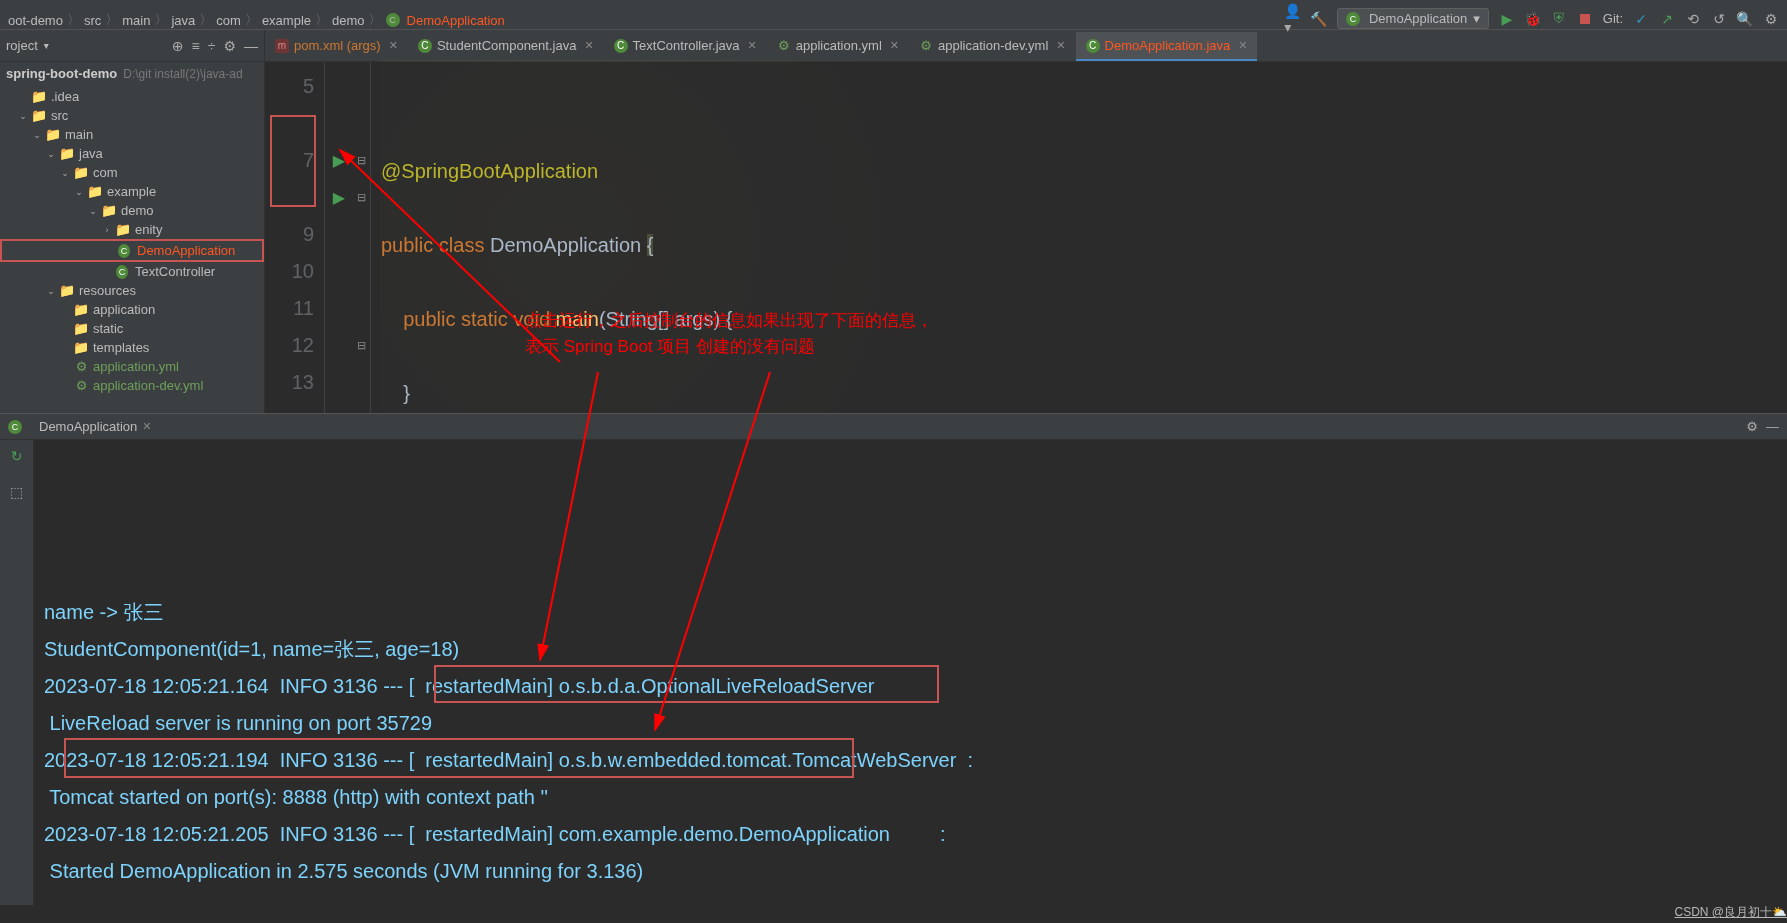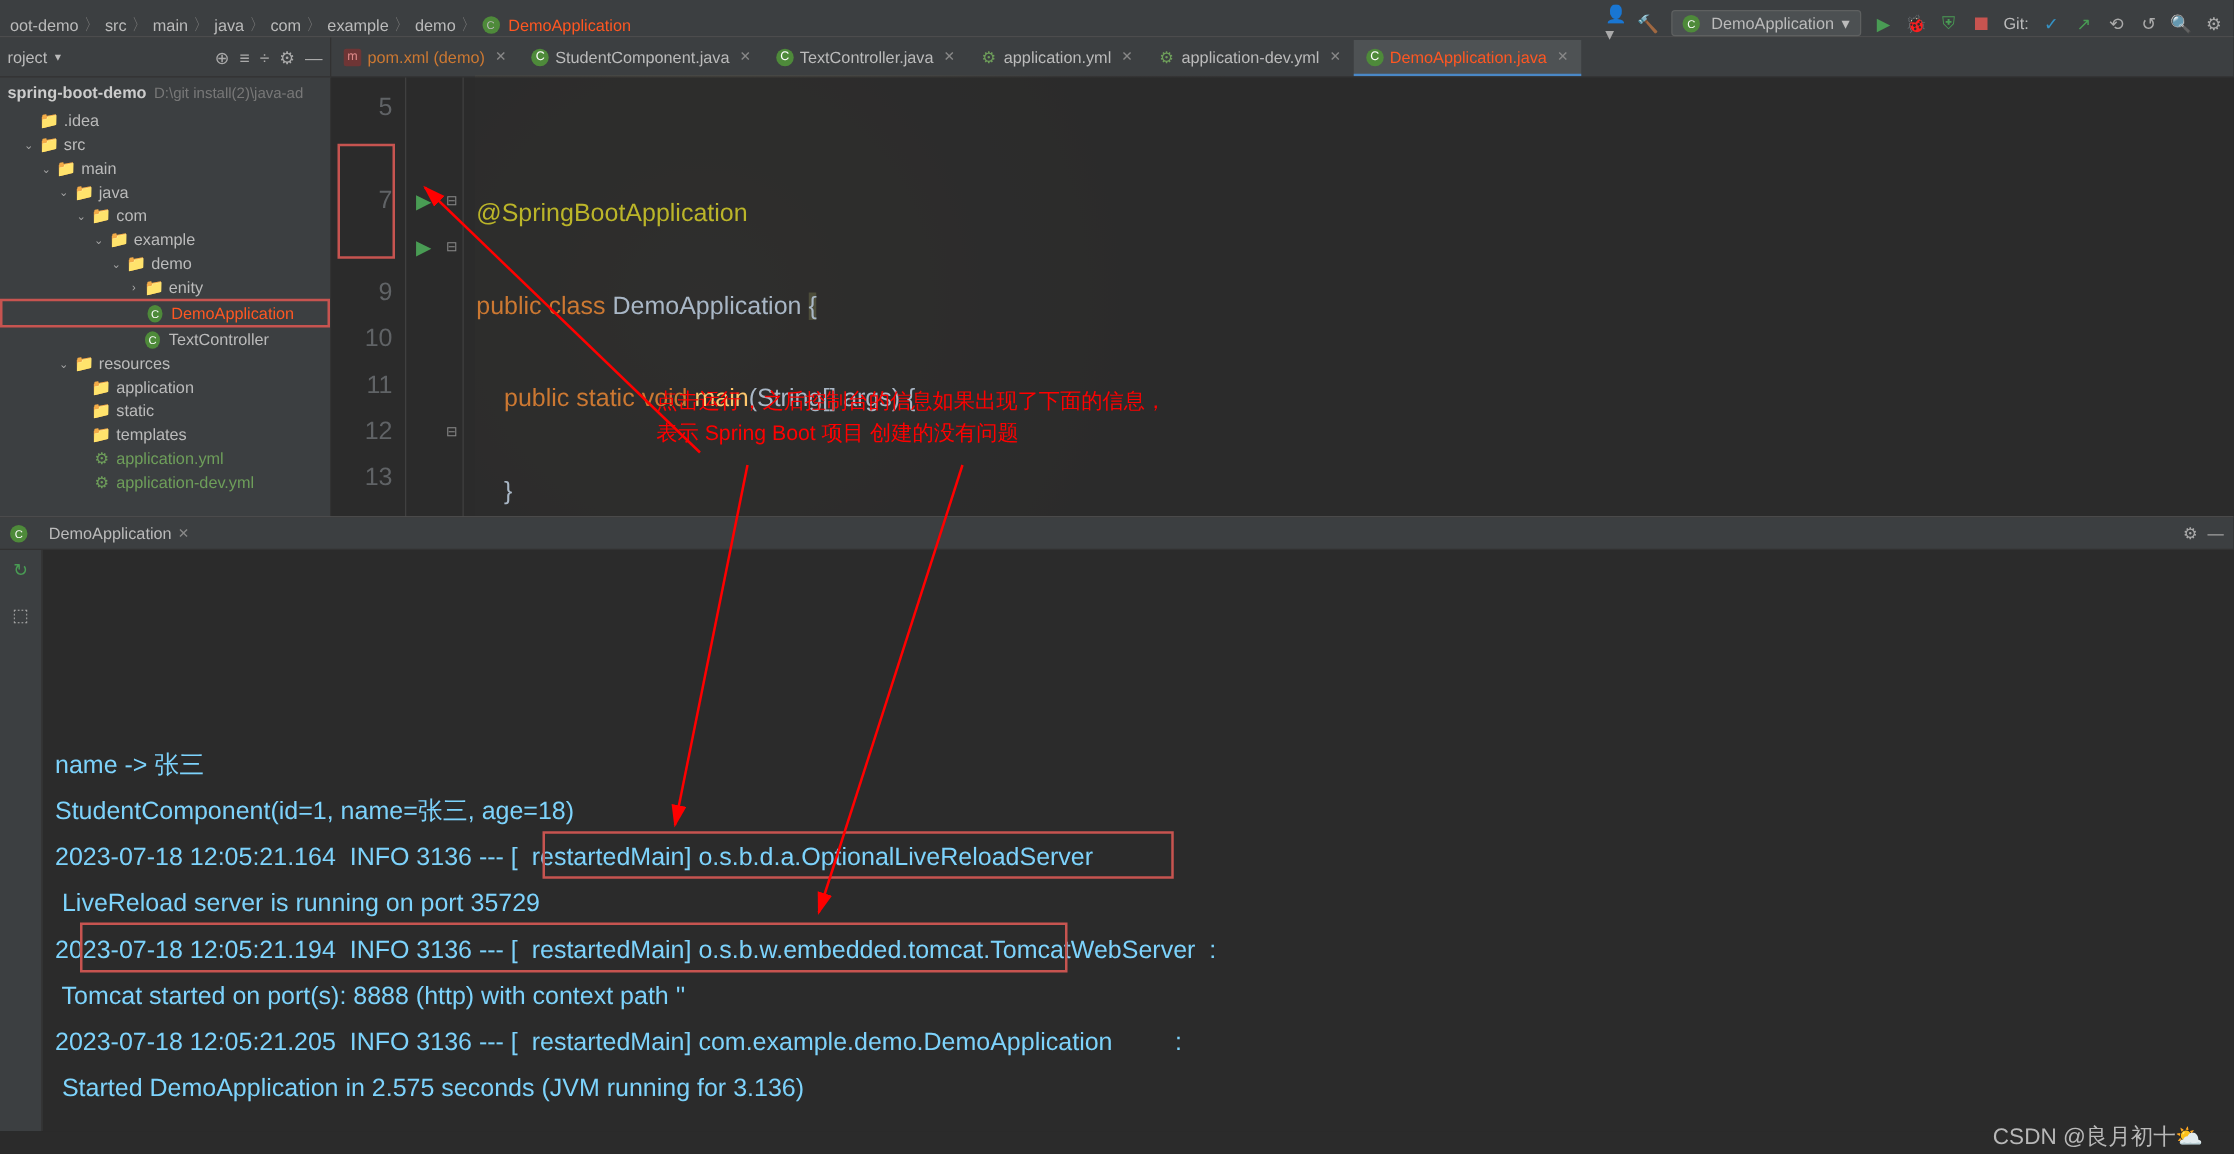--- a/index.html
+++ b/index.html
@@ -77,21 +77,21 @@
 .runtab-bar { height:26px; background:#3c3f41; display:flex; align-items:center; padding:0 8px; gap:8px; font-size:13px; border-bottom:1px solid #323232; }
 .runtab { display:flex; align-items:center; gap:5px; padding:3px 6px; color:#bbb; cursor:pointer; }
 .runtab .close { color:#888; font-size:11px; }
 .runtab-spacer { flex:1; }
 .console-area { flex:1; display:flex; overflow:hidden; }
 .console-gutter { width:34px; background:#3c3f41; border-right:1px solid #323232; display:flex; flex-direction:column; align-items:center; gap:10px; padding-top:8px; }
 .console-gutter .ico { color:#aaa; cursor:pointer; font-size:14px; }
 .console { flex:1; font-family:"JetBrains Mono","Consolas",monospace; font-size:20px; line-height:37px; padding:6px 10px; color:#7dd3fc; white-space:pre; position:relative; overflow:hidden; }
 .hlbox1 { position:absolute; border:2px solid #c75450; pointer-events:none; }
 
-.watermark { position:absolute; right:24px; bottom:2px; color:#b8b8b8; font-size:18px; z-index:20; }
+.watermark { position:absolute; right:0; bottom:2px; color:#b8b8b8; font-size:12px; z-index:20;text-decoration:underline; }
 .bg-sun { position:absolute; left:380px; top:60px; width:600px; height:600px; background:radial-gradient(circle at 30% 30%,rgba(200,180,120,0.15),rgba(60,50,40,0.05) 60%,transparent); pointer-events:none; z-index:0; }
 </style>
 </head>
 <body>
 
 <div class="bg-sun"></div>
 
 <div class="topbar">
   <div class="breadcrumb">
     <span>oot-demo</span>
@@ -144,21 +144,21 @@
       <span class="ico">⊕</span>
       <span class="ico">≡</span>
       <span class="ico">÷</span>
       <span class="ico">⚙</span>
       <span class="ico">—</span>
     </div>
   </div>
   <div class="tabs" id="tabs">
       <div class="tab">
         <span class="ficon m">m</span>
-        <span class="fname" style="color: rgb(204, 120, 50);">pom.xml (demo)</span>
+        <span class="fname" style="color: rgb(204, 120, 50);">pom.xml (args)</span>
         <span class="close">✕</span>
       </div>
       <div class="tab">
         <span class="ficon c">C</span>
         <span class="fname">StudentComponent.java</span>
         <span class="close">✕</span>
       </div>
       <div class="tab">
         <span class="ficon c">C</span>
         <span class="fname">TextController.java</span>

